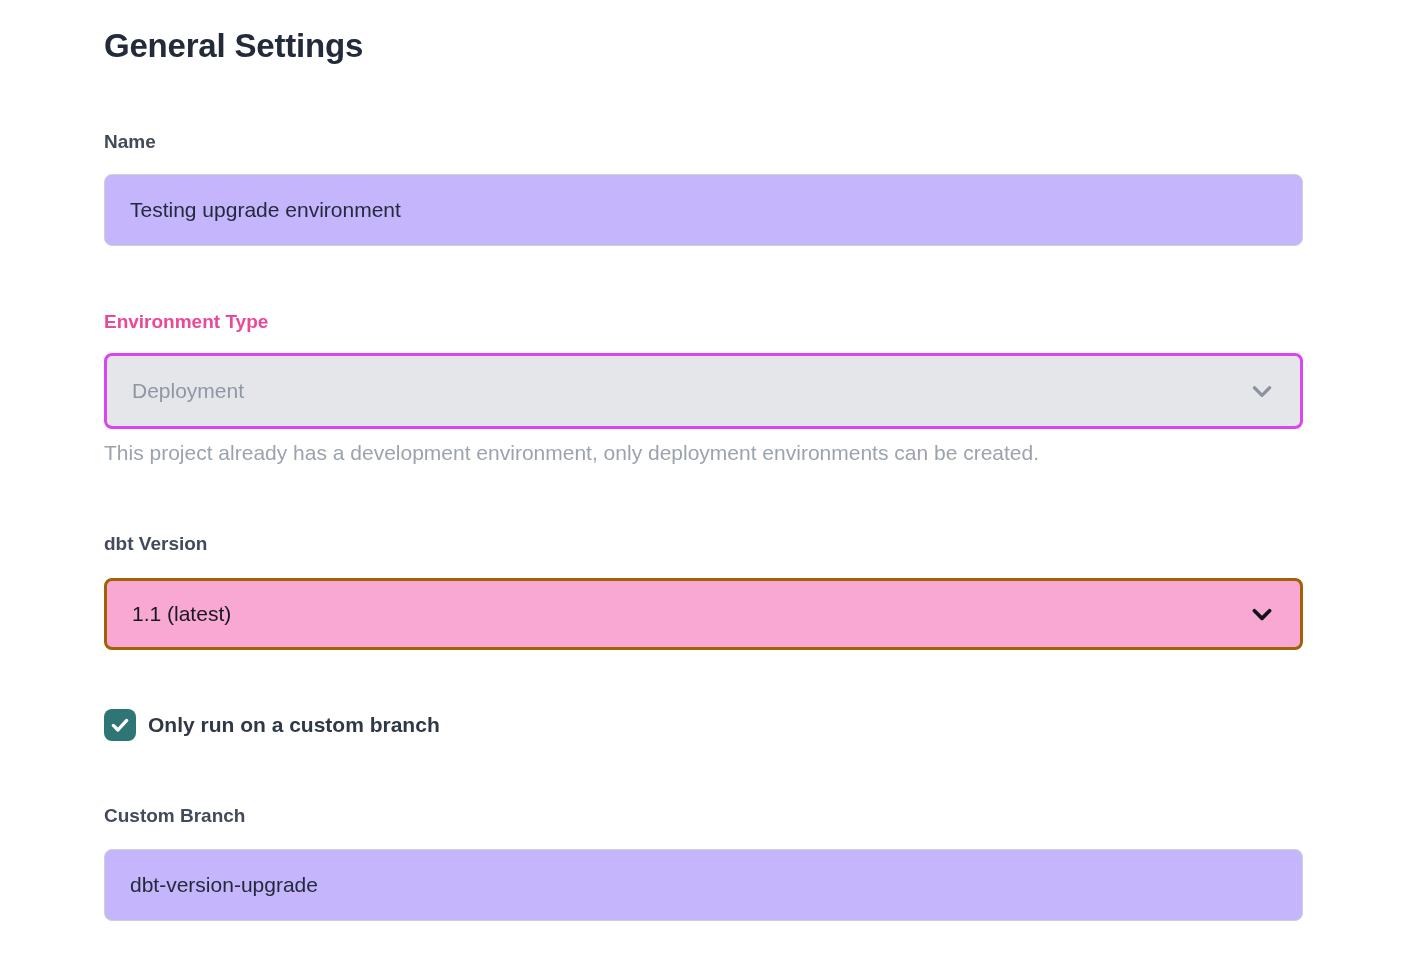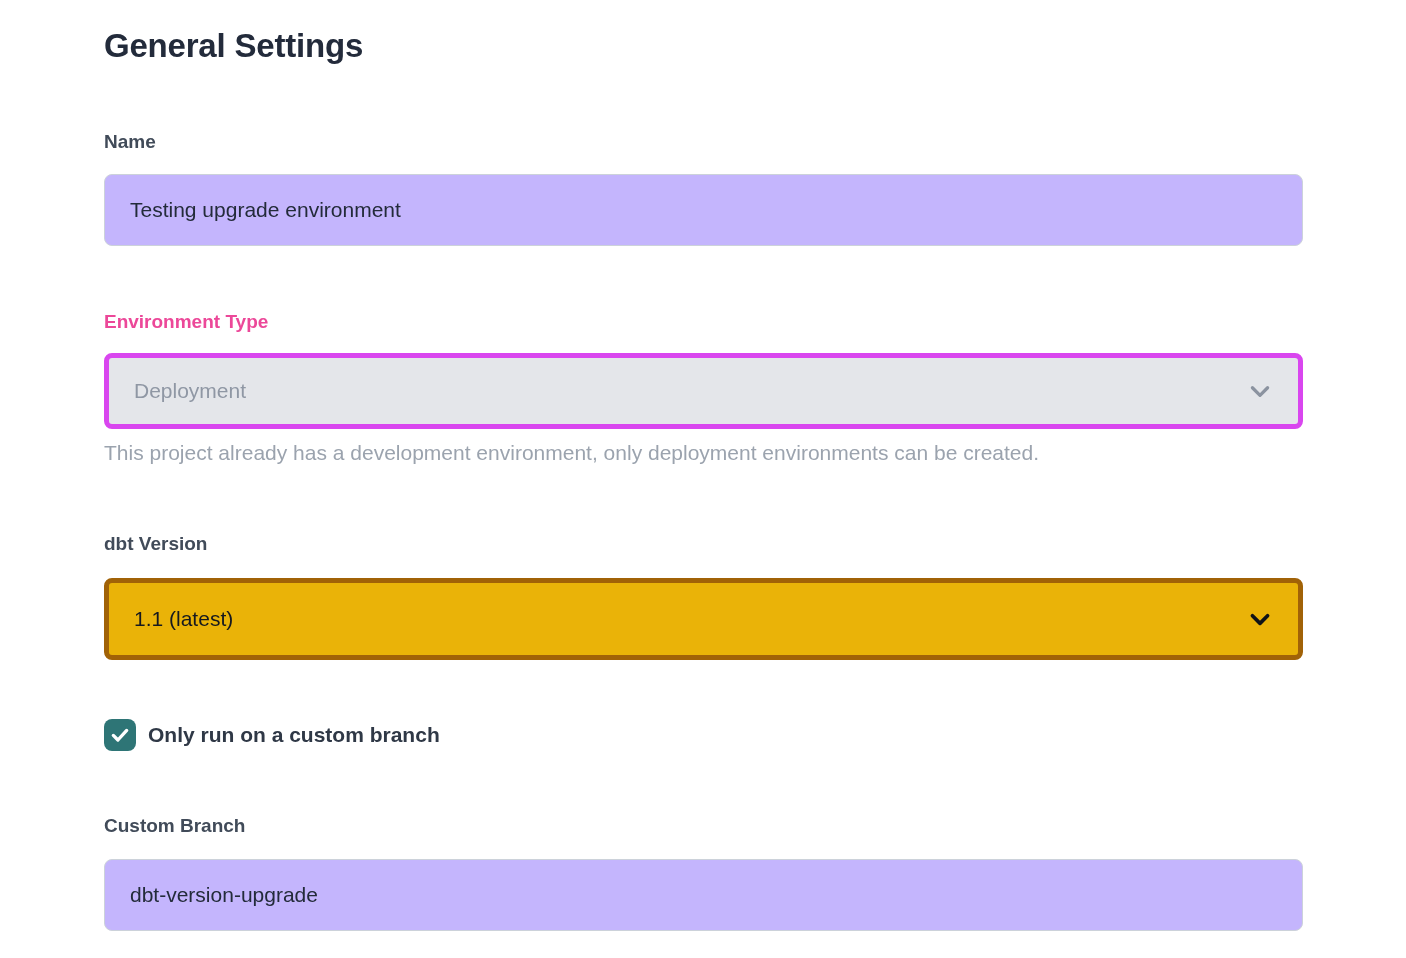--- a/index.html
+++ b/index.html
@@ -52,29 +52,29 @@
     display: flex;
     align-items: center;
     justify-content: space-between;
     width: 100%;
     border-radius: 8px;
     padding: 0 25px;
     cursor: pointer;
     font-size: 21px;
   }
   .select-box.enabled {
-    height: 82px;
-    background: #eab308;
-    border: 5px solid #a16207;
+    height: 72px;
+    background: #f9a8d4;
+    border: 3px solid #a16207;
     color: #16191f;
   }
   .select-box.disabled {
     height: 76px;
     background: #e4e6ea;
-    border: 5px solid #d946ef;
+    border: 3px solid #d946ef;
     color: #8f97a4;
     cursor: default;
   }
   .chevron { width: 26px; height: 26px; flex: 0 0 auto; }
   .chevron.gray  { stroke: #8b93a0; }
   .chevron.dark  { stroke: #101317; }
 
   .helper-text {
     margin-top: 10px;
     font-size: 21px;

